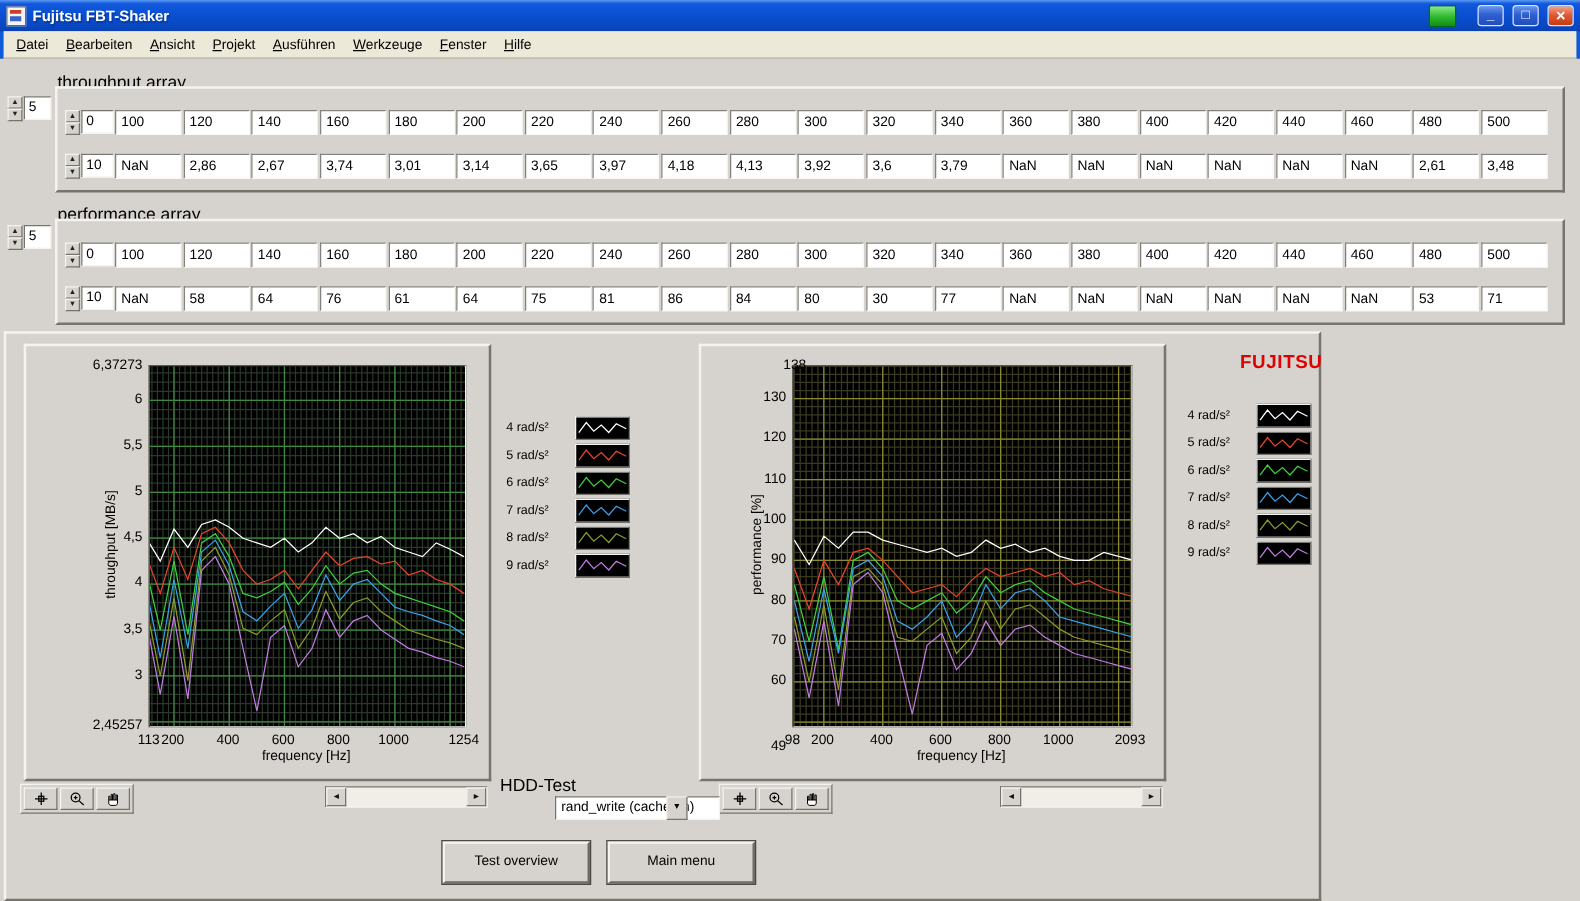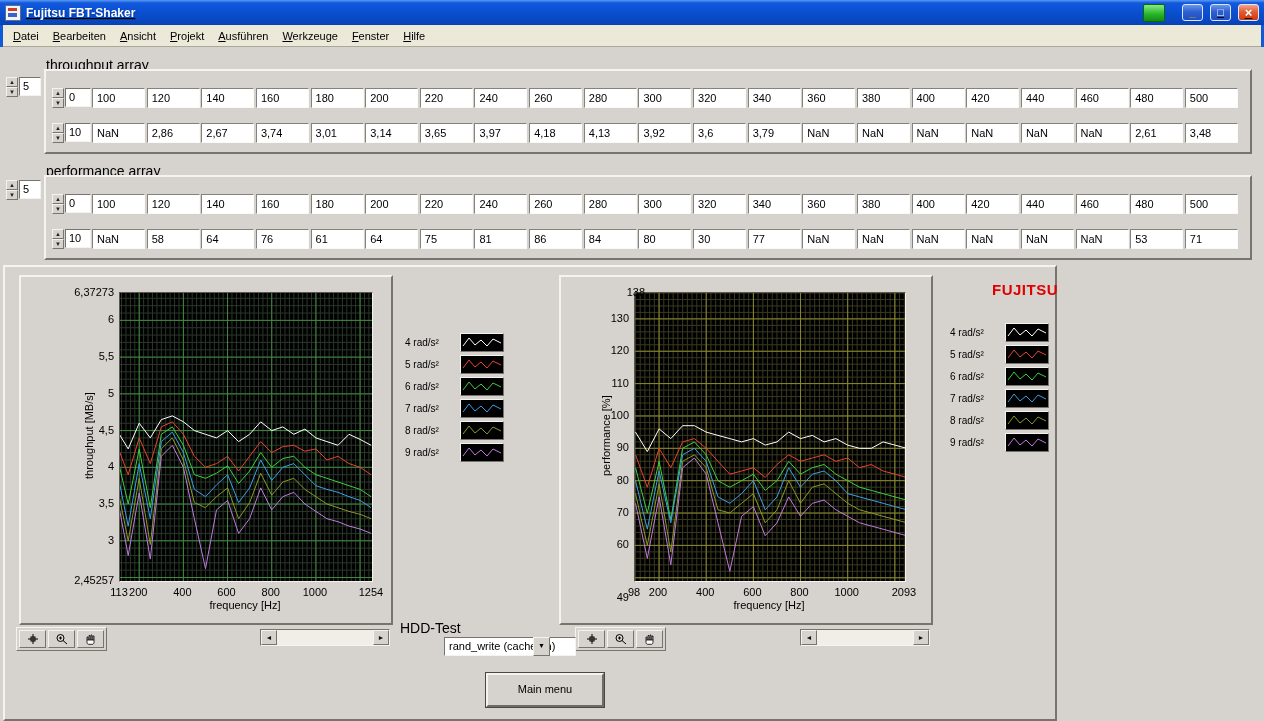--- a/index.html
+++ b/index.html
@@ -1,21 +1,21 @@
 <!DOCTYPE html>
 <html><head>
 <meta charset="utf-8">
 <style>
   html,body{margin:0;padding:0;}
   .window{position:relative;width:1264px;height:721px;background:#d6d3ce;overflow:hidden;
     font-family:"Liberation Sans",sans-serif;font-size:11px;color:#000;
     box-shadow:inset 3px 0 0 #0e5ad8, inset -3px 0 0 #0e5ad8, inset 0 -3px 0 #0e5ad8;}
   
   .titlebar{position:absolute;left:0;top:0;right:0;height:25px;display:flex;align-items:center;padding:0 5px;gap:5px;
-    background:linear-gradient(#5a9af2,#1158dd 12%,#0a4fd0 50%,#0845bc 92%,#0a3fae);text-decoration:underline;}
+    background:linear-gradient(#5a9af2,#1158dd 12%,#0a4fd0 50%,#0845bc 92%,#0a3fae);}
   .app-icon{width:16px;height:16px;background:#f4f4ef;border:1px solid #5a6a9a;box-sizing:border-box;position:relative;}
   .app-icon:before{content:"";position:absolute;left:2px;top:2px;width:9px;height:3px;background:#c8402a;}
   .app-icon:after{content:"";position:absolute;left:2px;top:7px;width:9px;height:4px;background:#3a62c8;}
   .title-text{color:#fff;font-weight:bold;font-size:12px;text-shadow:1px 1px 1px #043a9a;white-space:nowrap;}
   .tb-spacer{flex:1;}
   .green-icon{width:20px;height:16px;border-radius:2px;border:1px solid #0a6a0a;margin-right:10px;
     background:linear-gradient(#8ae88a,#2ab82a 55%,#158a15);}
   .tb-btn{width:21px;height:17px;border-radius:3px;border:1px solid #dce6ff;margin-left:2px;box-sizing:border-box;
     display:flex;align-items:center;justify-content:center;color:#fff;font-weight:bold;font-size:11px;line-height:1;
     background:linear-gradient(#6a96ec,#2e5fd0 45%,#1e4ec0);cursor:default;}
@@ -672,17 +672,18 @@
 
       <div class="hscroll" style="left:795px;top:362px;">
         <span class="scroll-btn">◄</span>
         <span class="scroll-btn">►</span>
       </div>
 
       <div class="arr-label" style="left:395px;top:353px;">HDD-Test</div>
       <div class="combo-field" style="left:395px;top:370px;">rand_write (cache on)</div>
       <div class="combo-btn" style="left:528px;top:370px;"><span>▼</span></div>
 
+      <div class="lv-button" style="left:349px;top:406px;">Test overview</div>
       <div class="lv-button" style="left:481px;top:406px;">Main menu</div>
 
     </div>
   </div>
 </div>
 
 </body></html>

